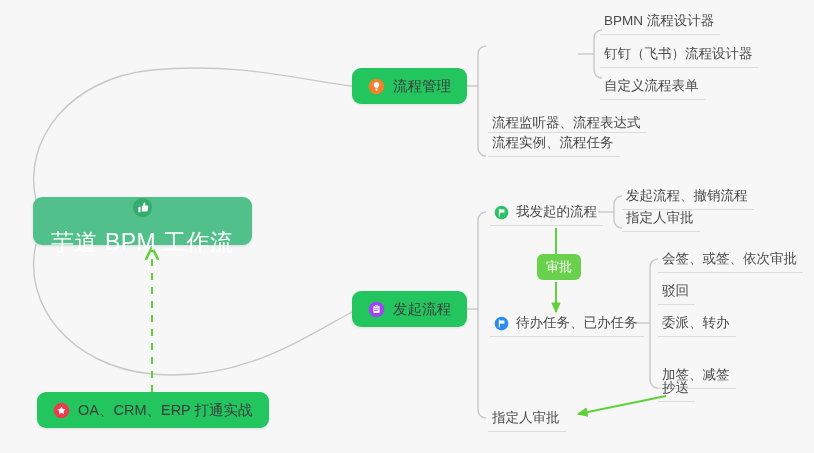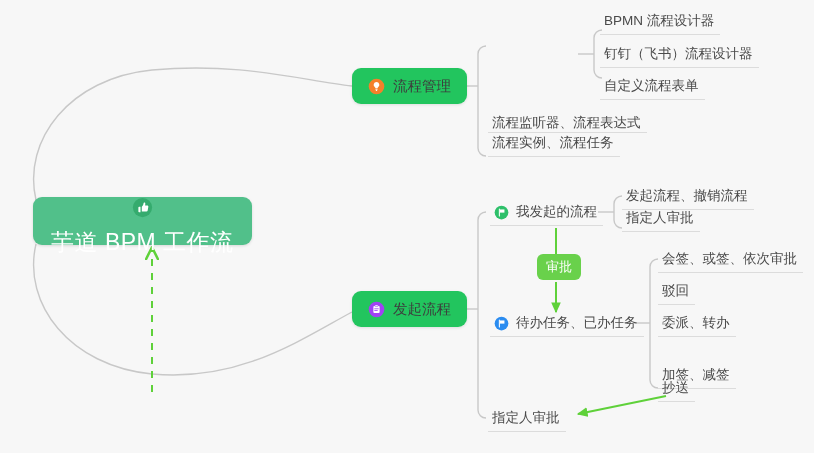--- a/index.html
+++ b/index.html
@@ -205,14 +205,23 @@
     <span class="leaf-label">加签、减签</span>
   </div>
   <div class="leaf-node" style="left:658px;top:375px;">
     <span class="leaf-label">抄送</span>
   </div>
 
   <div class="leaf-node" style="left:488px;top:405px;">
     <span class="leaf-label">指定人审批</span>
   </div>
 
+  <div class="card-node" style="left:37px;top:392px;">
+    <span class="ico">
+      <svg width="17" height="17" viewBox="0 0 24 24">
+        <circle cx="12" cy="12" r="11" fill="#ef3b4e"></circle>
+        <path d="M12 6.2l1.78 3.6 3.97.58-2.87 2.8.68 3.96L12 15.27l-3.56 1.87.68-3.96-2.87-2.8 3.97-.58z" fill="#ffffff"></path>
+      </svg>
+    </span>
+    <span class="card-label">OA、CRM、ERP 打通实战</span>
+  </div>
 
 </div>
 
 </body></html>

